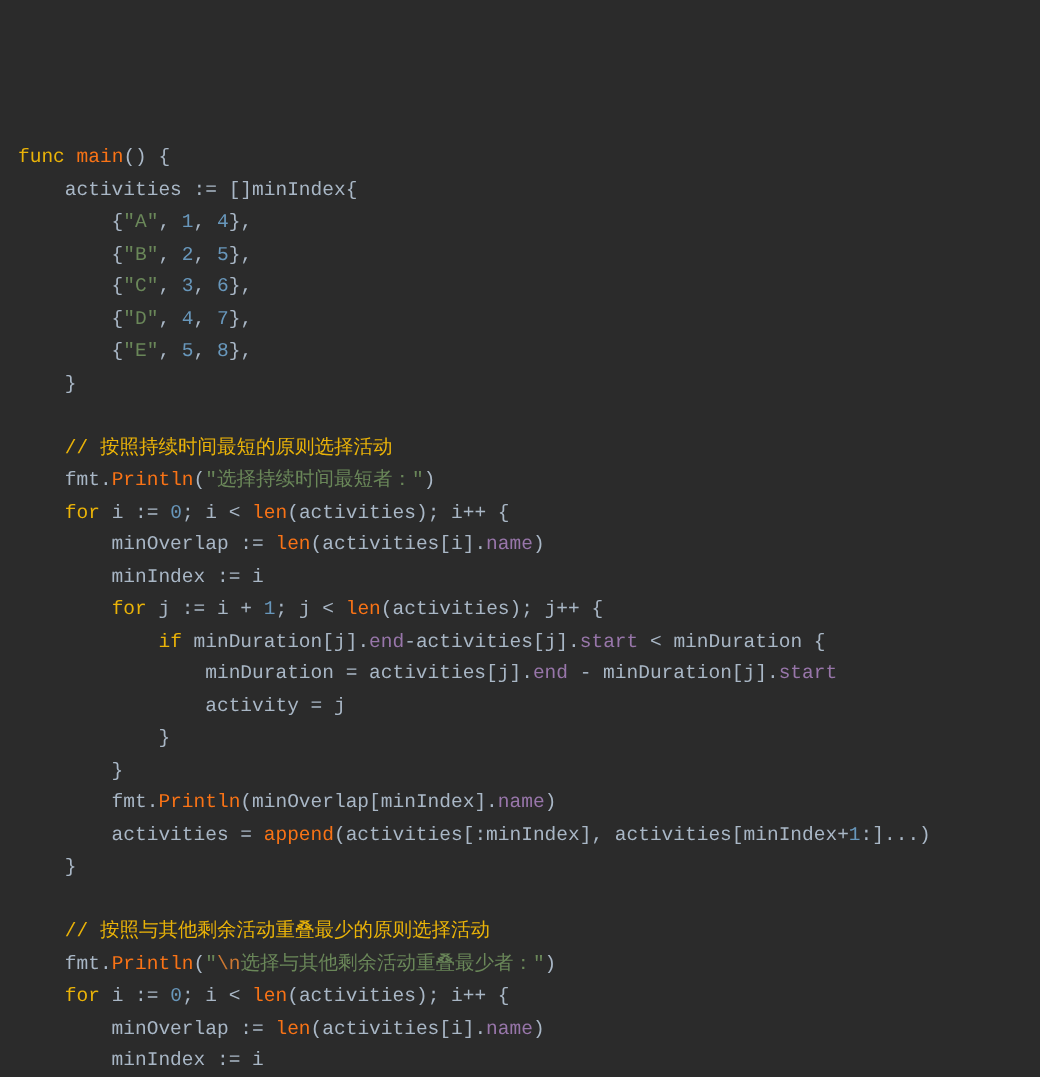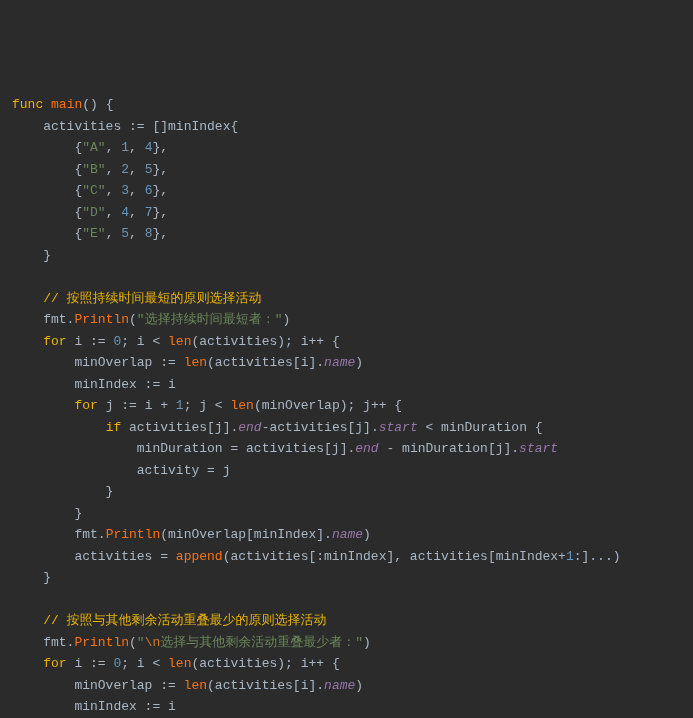--- a/index.html
+++ b/index.html
@@ -11,21 +11,21 @@
     line-height: 21.5px;
     color: #a9b7c6;
     white-space: pre;
     overflow: hidden;
   }
   .kw { color: #eab308; }
   .func { color: #f97316; }
   .num { color: #6897bb; }
   .str { color: #6a8759; }
   .cmt { color: #eab308; }
-  .field { color: #9876aa; font-style: italic; }
+  .field { color: #9876aa; }
   .special-str { color: #cc7832; }
 </style>
 </head>
 <body>
 
 
 
 <div><span><span class="kw">func</span> <span class="func">main</span><span>() {</span></span>
 <span><span>    activities := []minIndex{</span></span>
 <span><span>        {</span><span class="str">"A"</span><span>, </span><span class="num">1</span><span>, </span><span class="num">4</span><span>},</span></span>
@@ -33,22 +33,22 @@
 <span><span>        {</span><span class="str">"C"</span><span>, </span><span class="num">3</span><span>, </span><span class="num">6</span><span>},</span></span>
 <span><span>        {</span><span class="str">"D"</span><span>, </span><span class="num">4</span><span>, </span><span class="num">7</span><span>},</span></span>
 <span><span>        {</span><span class="str">"E"</span><span>, </span><span class="num">5</span><span>, </span><span class="num">8</span><span>},</span></span>
 <span><span>    }</span></span>
 <span><span></span></span>
 <span><span class="cmt">    // 按照持续时间最短的原则选择活动</span></span>
 <span><span>    fmt.</span><span class="func">Println</span><span>(</span><span class="str">"选择持续时间最短者："</span><span>)</span></span>
 <span><span>    </span><span class="kw">for</span><span> i := </span><span class="num">0</span><span>; i &lt; </span><span class="func">len</span><span>(activities); i++ {</span></span>
 <span><span>        minOverlap := </span><span class="func">len</span><span>(activities[i].</span><span class="field">name</span><span>)</span></span>
 <span><span>        minIndex := i</span></span>
-<span><span>        </span><span class="kw">for</span><span> j := i + </span><span class="num">1</span><span>; j &lt; </span><span class="func">len</span><span>(minOverlap); j++ {</span></span>
-<span><span>            </span><span class="kw">if</span><span> activities[j].</span><span class="field">end</span><span>-activities[j].</span><span class="field">start</span><span> &lt; minDuration {</span></span>
+<span><span>        </span><span class="kw">for</span><span> j := i + </span><span class="num">1</span><span>; j &lt; </span><span class="func">len</span><span>(activities); j++ {</span></span>
+<span><span>            </span><span class="kw">if</span><span> minDuration[j].</span><span class="field">end</span><span>-activities[j].</span><span class="field">start</span><span> &lt; minDuration {</span></span>
 <span><span>                minDuration = activities[j].</span><span class="field">end</span><span> - minDuration[j].</span><span class="field">start</span></span>
 <span><span>                activity = j</span></span>
 <span><span>            }</span></span>
 <span><span>        }</span></span>
 <span><span>        fmt.</span><span class="func">Println</span><span>(minOverlap[minIndex].</span><span class="field">name</span><span>)</span></span>
 <span><span>        activities = </span><span class="func">append</span><span>(activities[:minIndex], activities[minIndex+</span><span class="num">1</span><span>:]...)</span></span>
 <span><span>    }</span></span>
 <span><span></span></span>
 <span><span class="cmt">    // 按照与其他剩余活动重叠最少的原则选择活动</span></span>
 <span><span>    fmt.</span><span class="func">Println</span><span>(</span><span class="str">"</span><span class="special-str">\n</span><span class="str">选择与其他剩余活动重叠最少者："</span><span>)</span></span>

